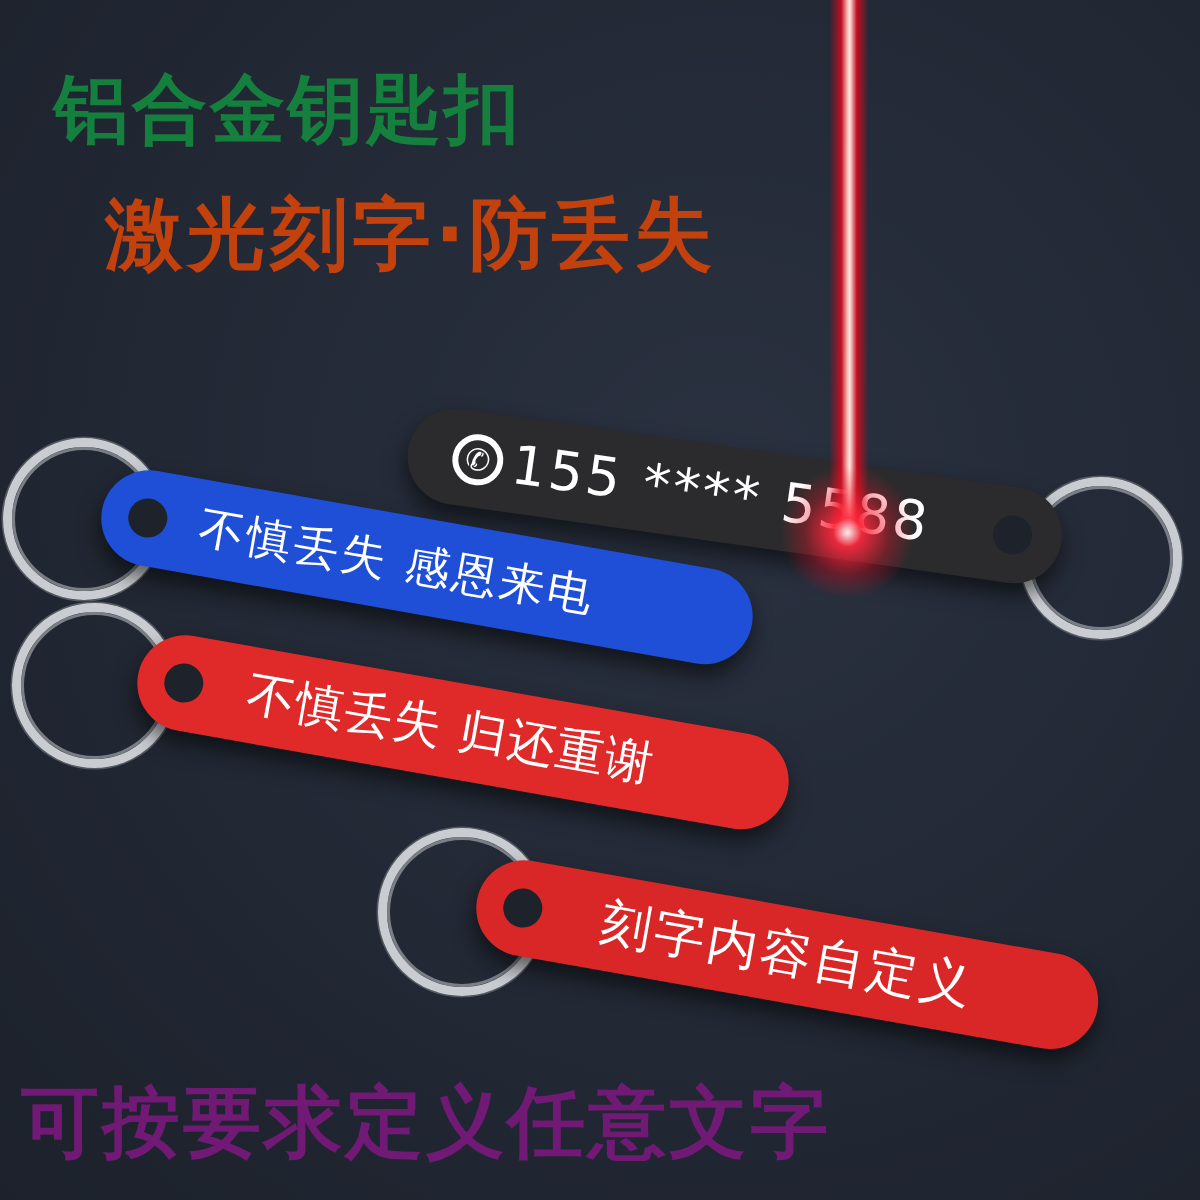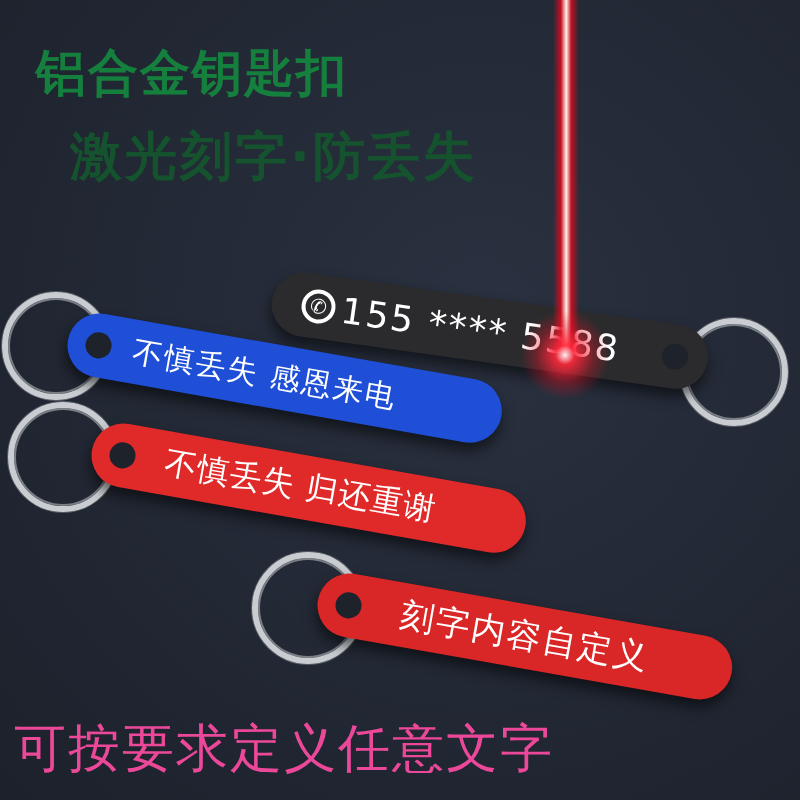--- a/index.html
+++ b/index.html
@@ -7,25 +7,25 @@
       width:800px; height:800px; overflow:hidden; position:relative;
       background: radial-gradient(ellipse at 60% 40%, #2a3140 0%, #222834 55%, #1c212b 100%);
       font-family: "DejaVu Sans", "Liberation Sans", sans-serif;
     }
     .title1 {
       position:absolute; left:36px; top:40px;
       font-size:50px; font-weight:bold; color:#15803d; letter-spacing:2px;
     }
     .title2 {
       position:absolute; left:70px; top:122px;
-      font-size:52px; font-weight:bold; color:#14532d; letter-spacing:3px;
+      font-size:52px; font-weight:bold; color:#c2410c; letter-spacing:3px;
     }
     .bottom-text {
       position:absolute; left:14px; top:714px;
-      font-size:52px; font-weight:normal; color:#ec4899; letter-spacing:2px;
+      font-size:52px; font-weight:bold; color:#701a75; letter-spacing:2px;
     }
     .laser {
       position:absolute; left:553px; top:0; width:26px; height:352px;
       background: linear-gradient(90deg, rgba(200,0,20,0) 0%, rgba(220,10,30,.85) 30%, #ffd0c8 48%, #ffe8e0 52%, rgba(220,10,30,.85) 70%, rgba(200,0,20,0) 100%);
     }
     .laser-glow {
       position:absolute; left:520px; top:310px; width:90px; height:90px; border-radius:50%;
       background: radial-gradient(circle, rgba(255,240,240,1) 0%, rgba(255,40,60,.9) 15%, rgba(230,20,40,.35) 45%, rgba(200,0,20,0) 70%);
     }
     .tag {

